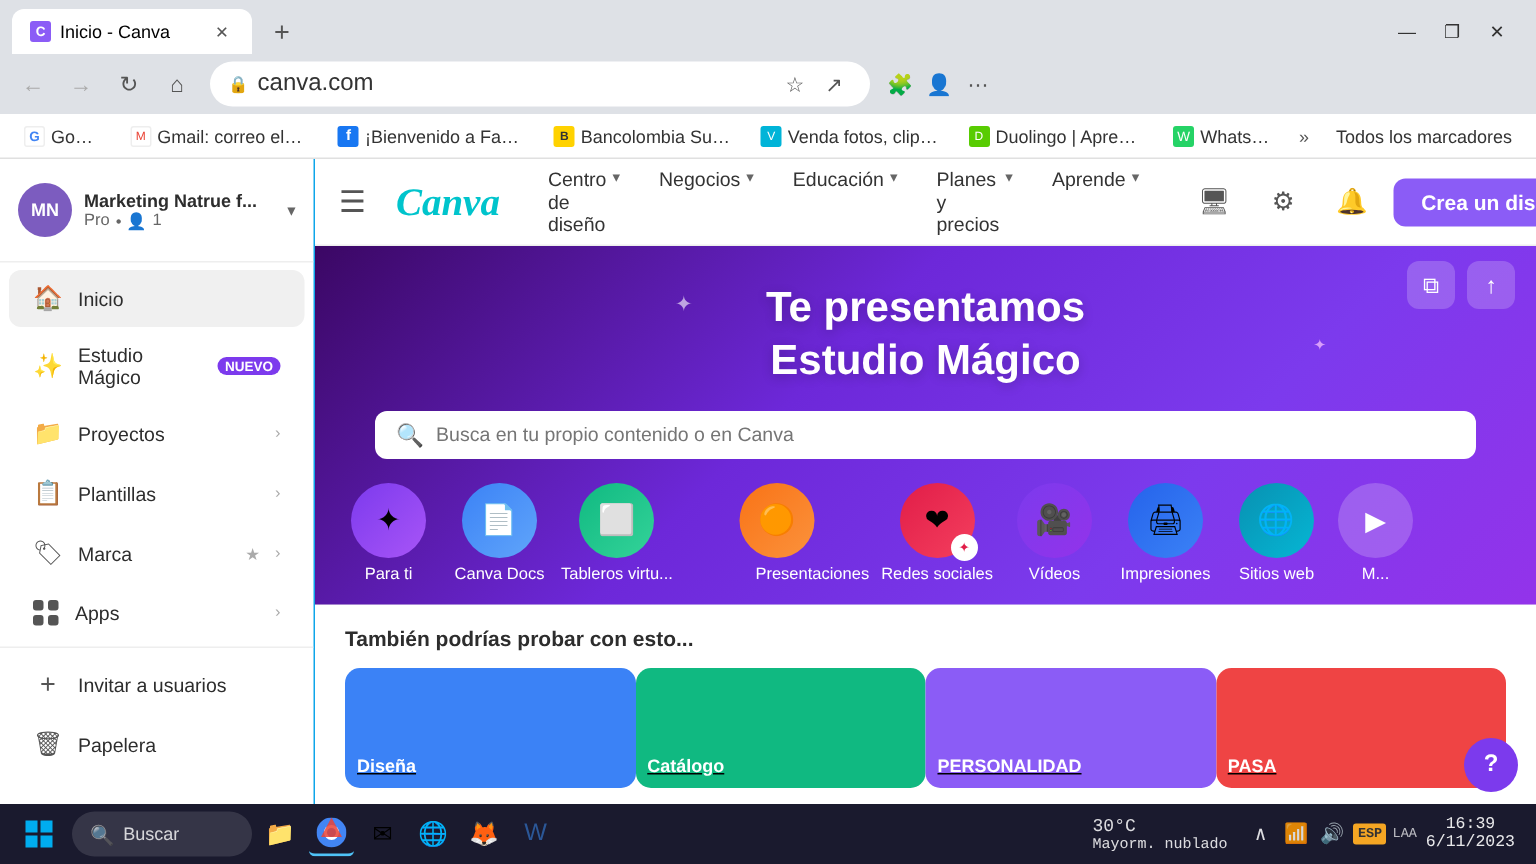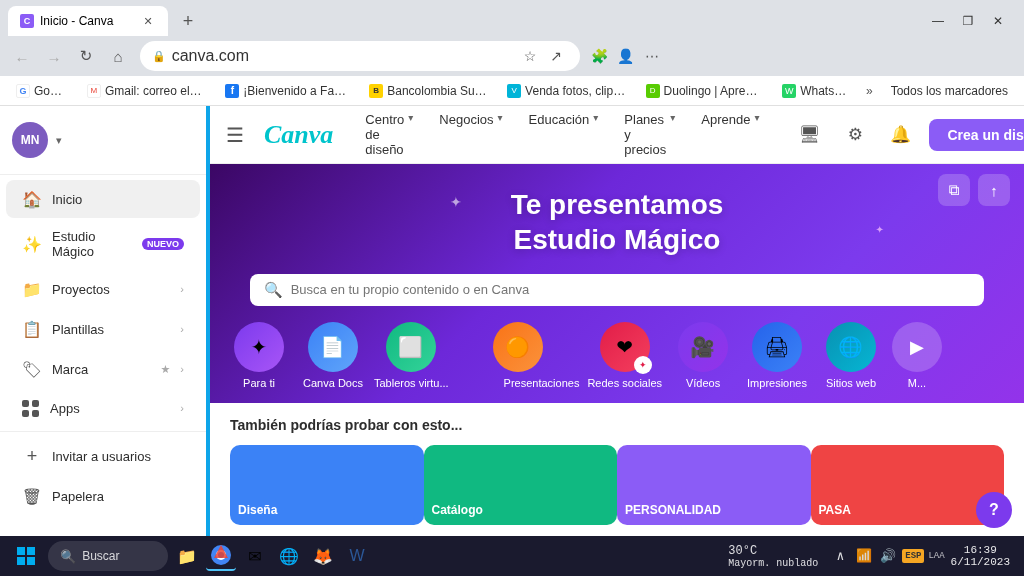--- a/index.html
+++ b/index.html
@@ -29,21 +29,21 @@
 
     
     .bookmarks-bar { background: #fff; border-bottom: 1px solid #e0e0e0; padding: 2px 8px; display: flex; align-items: center; gap: 4px; height: 30px; overflow: hidden; }
     .bookmark-item { display: flex; align-items: center; gap: 4px; padding: 2px 8px; border-radius: 4px; cursor: pointer; font-size: 12px; color: #333; white-space: nowrap; max-width: 140px; overflow: hidden; }
     .bookmark-favicon { width: 14px; height: 14px; flex-shrink: 0; border-radius: 2px; }
     .bookmark-text { overflow: hidden; text-overflow: ellipsis; white-space: nowrap; }
     .bookmarks-more { font-size: 12px; color: #555; cursor: pointer; padding: 2px 6px; border-radius: 4px; }
     .bookmarks-all { margin-left: auto; font-size: 12px; color: #333; cursor: pointer; padding: 2px 8px; border-radius: 4px; white-space: nowrap; font-weight: 500; }
 
     
-    .sidebar { width: 210px; background: #fff; border-right: 4px solid #0ea5e9; display: flex; flex-direction: column; padding: 10px 0; overflow-y: auto; flex-shrink: 0; }
+    .sidebar { width: 210px; background: #fff; border-right: 1px solid #0ea5e9; display: flex; flex-direction: column; padding: 10px 0; overflow-y: auto; flex-shrink: 0; }
     .sidebar-header { padding: 6px 12px 12px; display: flex; align-items: center; gap: 8px; cursor: pointer; }
     .sidebar-avatar { width: 36px; height: 36px; border-radius: 50%; background: #7c5cbf; display: flex; align-items: center; justify-content: center; color: white; font-size: 12px; font-weight: 700; flex-shrink: 0; }
     .sidebar-user-info { flex: 1; overflow: hidden; }
     .sidebar-user-name { font-size: 12px; font-weight: 600; color: #2d2d2d; white-space: nowrap; overflow: hidden; text-overflow: ellipsis; }
     .sidebar-user-plan { font-size: 11px; color: #666; display: flex; align-items: center; gap: 4px; }
     .sidebar-chevron { color: #666; font-size: 11px; }
     .sidebar-divider { height: 1px; background: #eee; margin: 4px 0; }
     .sidebar-item { display: flex; align-items: center; gap: 10px; padding: 9px 16px; cursor: pointer; border-radius: 8px; margin: 1px 6px; }
     .sidebar-item.active { background: #f0f0f0; }
     .sidebar-item-icon { width: 20px; height: 20px; display: flex; align-items: center; justify-content: center; flex-shrink: 0; font-size: 16px; color: #555; }
@@ -171,20 +171,28 @@
     <div class="bookmarks-more">»</div>
     <div class="bookmarks-all">Todos los marcadores</div>
   </div>
 
   <div style="display:flex; height:calc(576px - 36px - 40px - 30px - 40px);">
 
     <div class="sidebar">
 
       <div class="sidebar-header">
         <div class="sidebar-avatar">MN</div>
+        <div class="sidebar-user-info">
+          <div class="sidebar-user-name">Marketing Natrue f...</div>
+          <div class="sidebar-user-plan">
+            <span>Pro</span>
+            <span>• 👤</span>
+            <span>1</span>
+          </div>
+        </div>
         <span class="sidebar-chevron">▾</span>
       </div>
 
       <div class="sidebar-divider"></div>
 
       <div class="sidebar-item active">
         <div class="sidebar-item-icon">🏠</div>
         <span class="sidebar-item-label">Inicio</span>
       </div>
 
@@ -343,21 +351,21 @@
           <div style="display:flex;flex-direction:column;align-items:center;gap:5px;cursor:pointer;min-width:40px;">
             <div style="width:50px;height:50px;border-radius:50%;background:rgba(255,255,255,0.2);display:flex;align-items:center;justify-content:center;font-size:18px;color:white;">▶</div>
             <span style="color:white;font-size:11px;">M...</span>
           </div>
 
         </div>
       </div>
 
       <div style="padding:14px 20px;background:#fff;flex:1;overflow:auto;">
         <div style="font-size:14px;font-weight:600;color:#2d2d2d;margin-bottom:12px;">También podrías probar con esto...</div>
-        <div style="display:flex;gap:0;">
+        <div style="display:flex;gap:0;text-decoration:underline;">
           <div style="border-radius:10px;overflow:hidden;flex:1;cursor:pointer;background:#3b82f6;min-height:80px;display:flex;align-items:flex-end;padding:8px;">
             <span style="color:white;font-size:12px;font-weight:600;">Diseña</span>
           </div>
           <div style="border-radius:10px;overflow:hidden;flex:1;cursor:pointer;background:#10b981;min-height:80px;display:flex;align-items:flex-end;padding:8px;">
             <span style="color:white;font-size:12px;font-weight:600;">Catálogo</span>
           </div>
           <div style="border-radius:10px;overflow:hidden;flex:1;cursor:pointer;background:#8b5cf6;min-height:80px;display:flex;align-items:flex-end;padding:8px;">
             <span style="color:white;font-size:12px;font-weight:600;">PERSONALIDAD</span>
           </div>
           <div style="border-radius:10px;overflow:hidden;flex:1;cursor:pointer;background:#ef4444;min-height:80px;display:flex;align-items:flex-end;padding:8px;">

